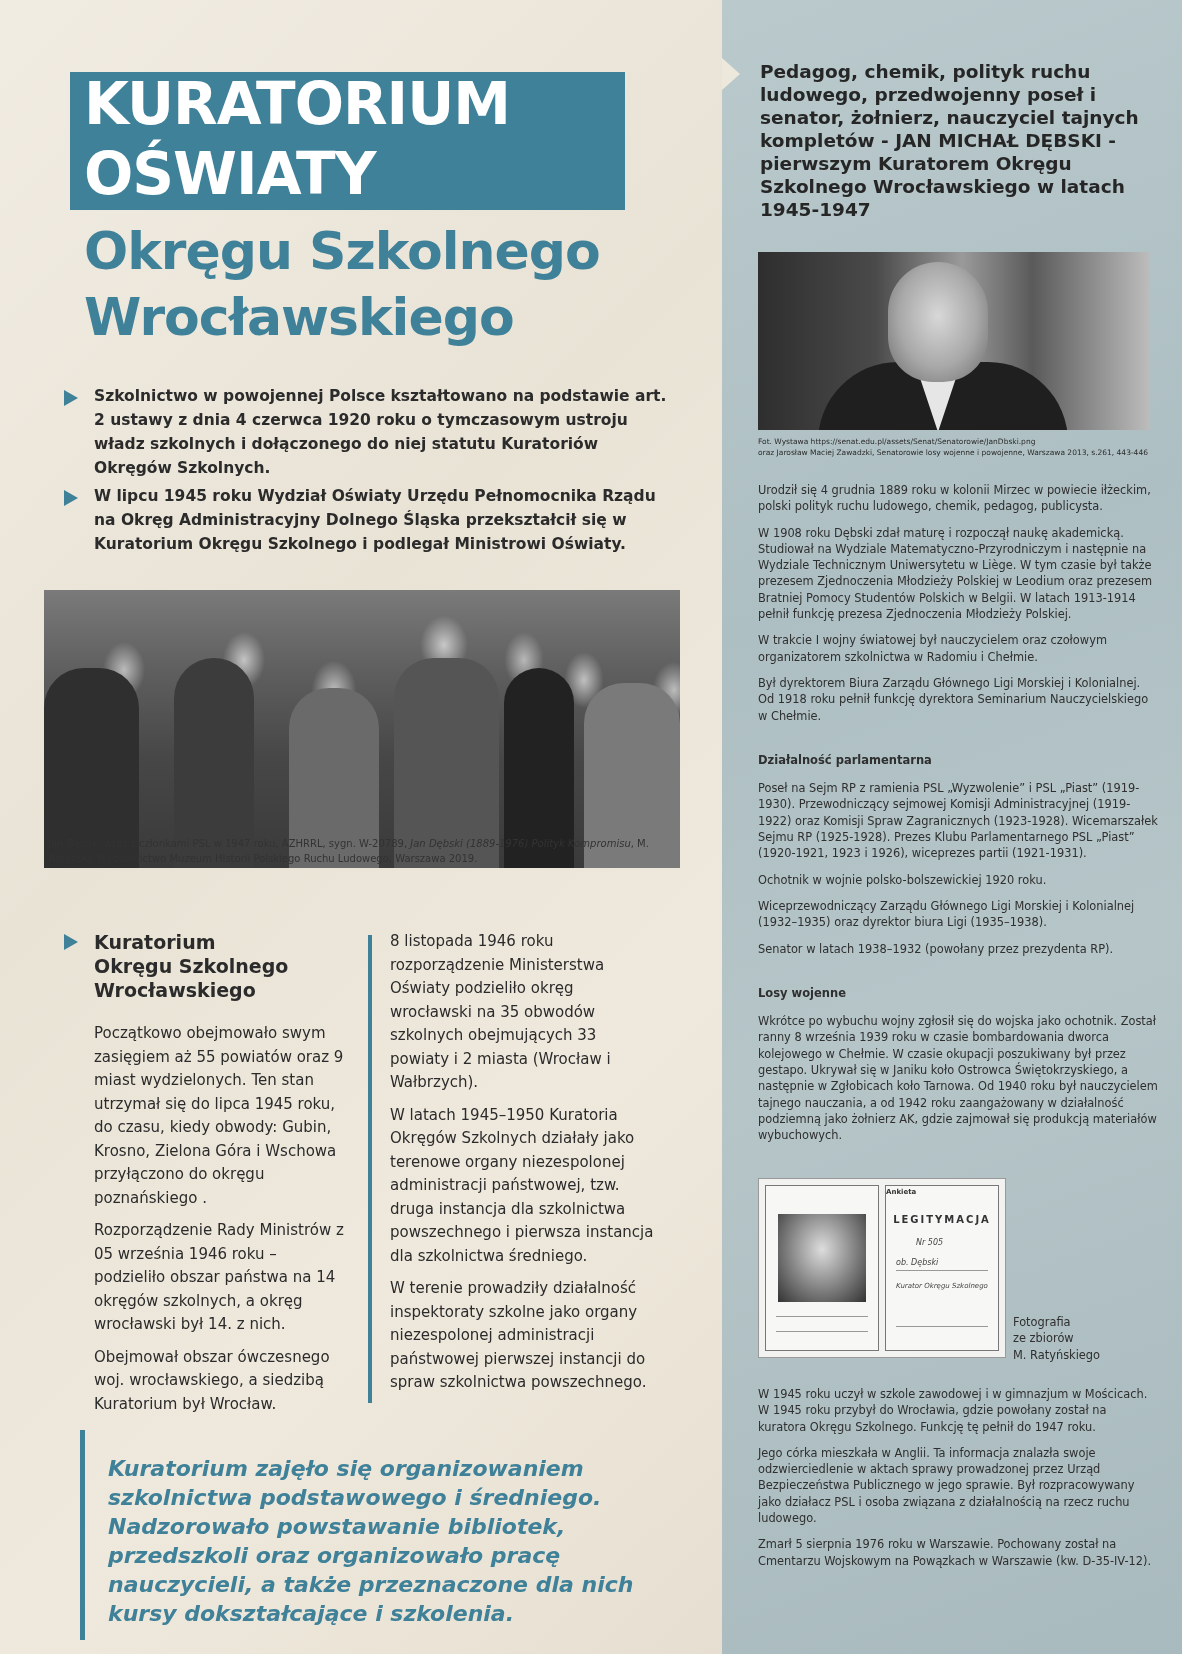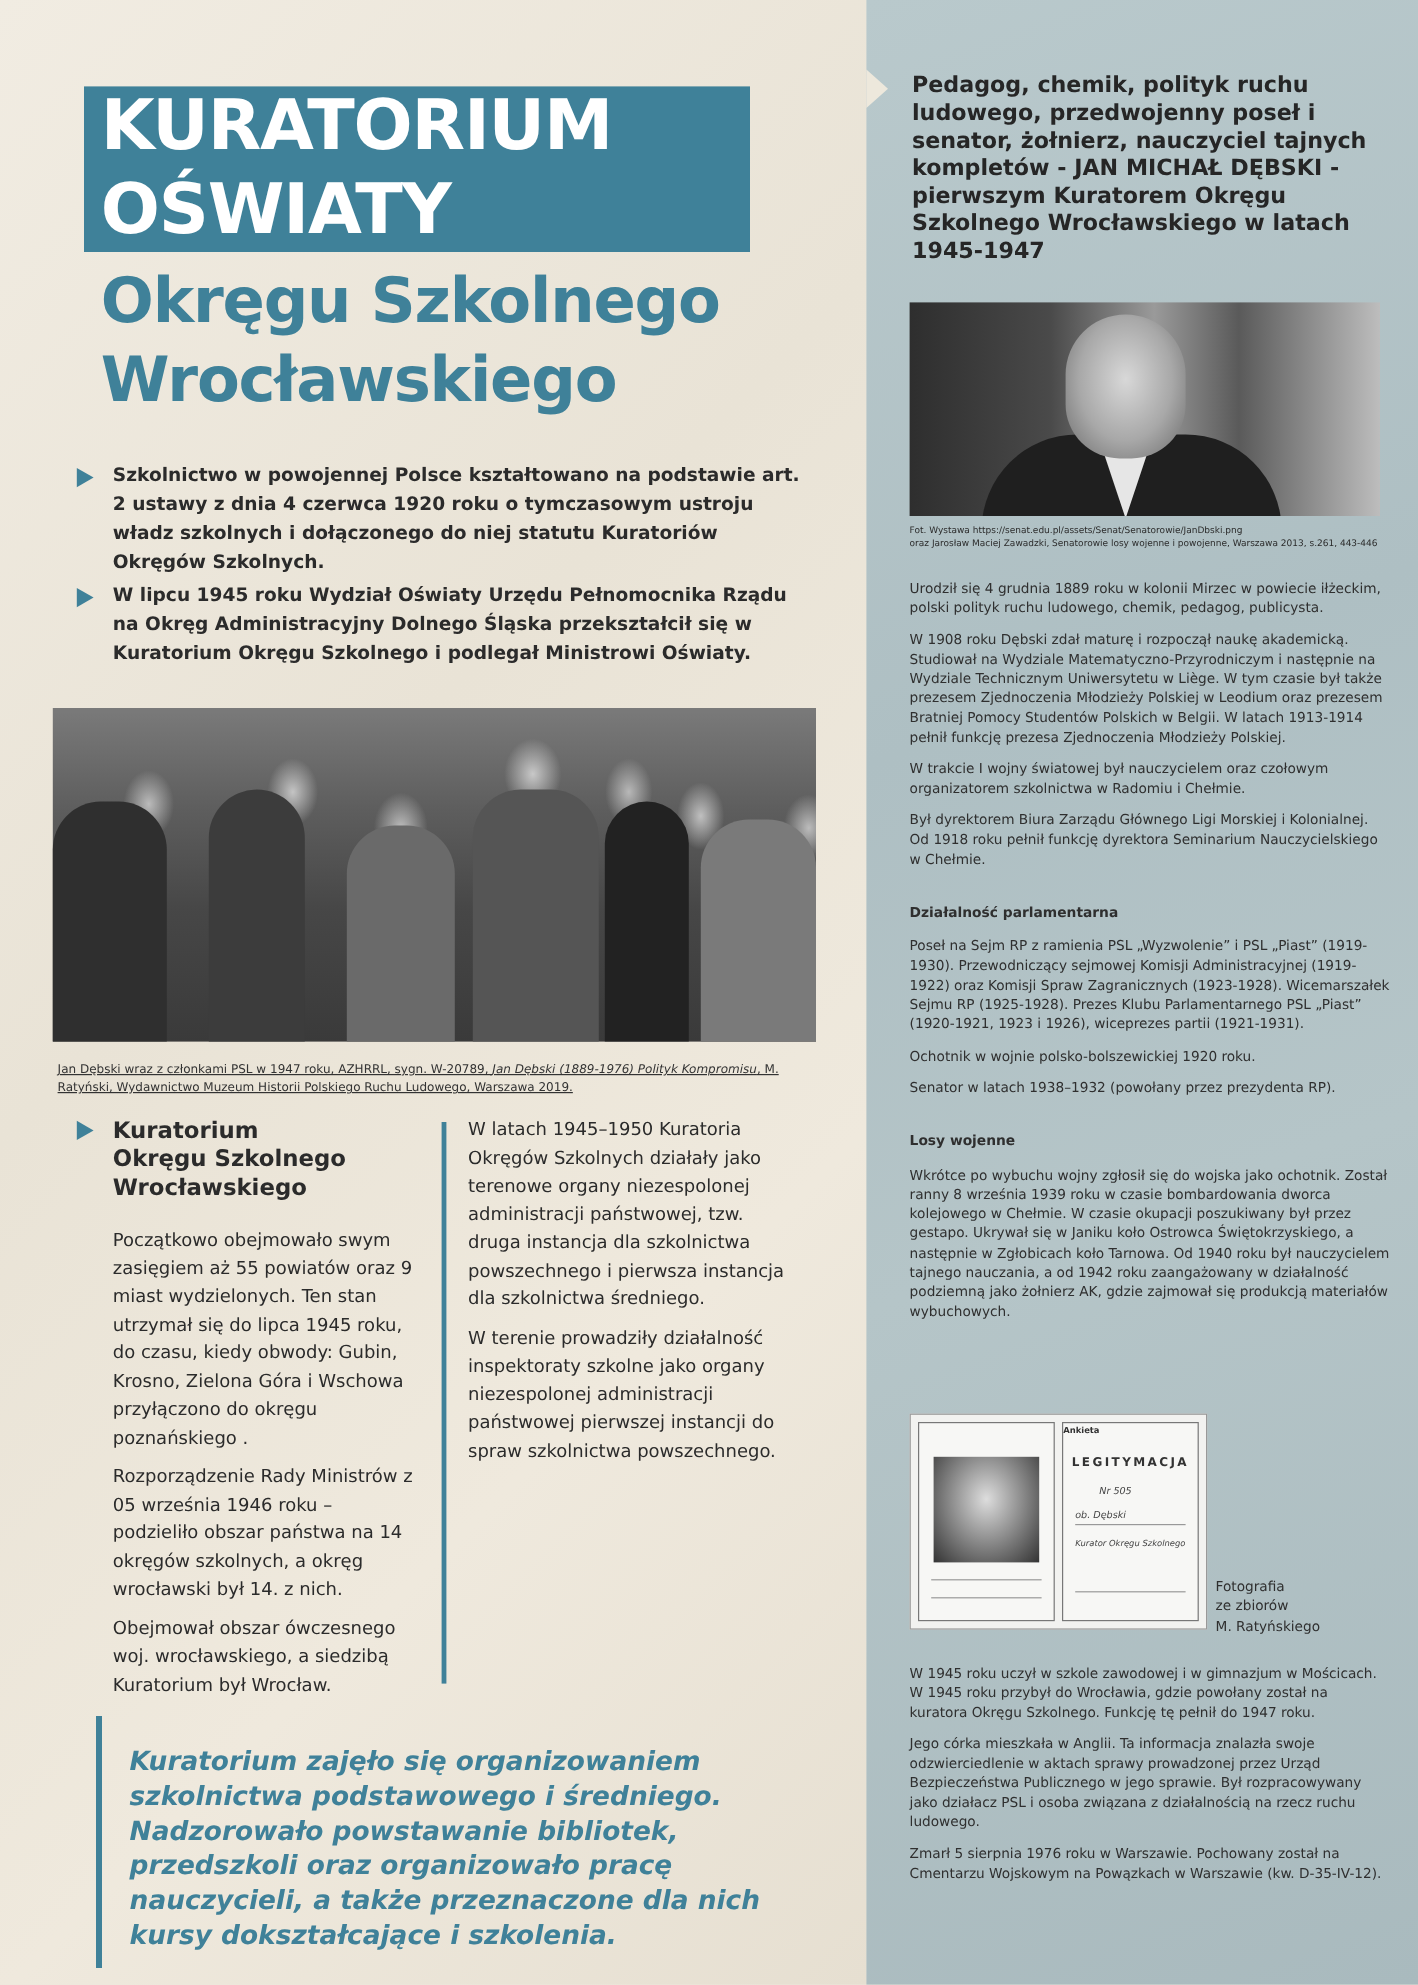--- a/index.html
+++ b/index.html
@@ -44,22 +44,22 @@
       radial-gradient(ellipse 30px 40px at 80px 80px, #bbb 0%, transparent 70%),
       radial-gradient(ellipse 30px 40px at 200px 70px, #c4c4c4 0%, transparent 70%),
       radial-gradient(ellipse 32px 42px at 290px 100px, #bdbdbd 0%, transparent 70%),
       radial-gradient(ellipse 34px 42px at 400px 55px, #c8c8c8 0%, transparent 70%),
       radial-gradient(ellipse 28px 40px at 480px 70px, #b8b8b8 0%, transparent 70%),
       radial-gradient(ellipse 28px 40px at 540px 90px, #c0c0c0 0%, transparent 70%),
       radial-gradient(ellipse 30px 40px at 630px 100px, #bcbcbc 0%, transparent 70%),
       linear-gradient(180deg,#7a7a7a 0%,#5e5e5e 30%,#474747 60%,#3a3a3a 100%);
     filter:grayscale(1); }
   .group-photo .figure { position:absolute; bottom:0; background:#2f2f2f; border-radius:40px 40px 0 0; }
-  .photo-caption { position:absolute; left:48px; top:884px; width:640px; font-size:10px;
-    line-height:15px; color:#333;text-decoration:underline; }
+  .photo-caption { position:absolute; left:48px; top:836px; width:640px; font-size:10px;
+    line-height:15px; color:#333; }
   .photo-caption i { font-style:italic; }
 
   
   .section-head { position:absolute; left:64px; top:930px; }
   .section-head .tri { position:absolute; left:0; top:4px; width:0; height:0;
     border-top:8px solid transparent; border-bottom:8px solid transparent; border-left:14px solid #3f8199; }
   .section-head h2 { margin:0 0 0 30px; font-size:19px; line-height:24px; font-weight:bold; color:#2b2b2b; }
 
   .col { position:absolute; font-size:15px; line-height:23.5px; color:#2b2b2b; }
   .col p { margin:0 0 9px 0; }
@@ -141,20 +141,21 @@
     <span>Wrocławskiego</span>
   </h2>
 </div>
 <div class="col col-left">
   <p>Początkowo obejmowało swym zasięgiem aż 55 powiatów oraz 9 miast wydzielonych.  Ten stan utrzymał się do lipca 1945 roku, do czasu, kiedy obwody: Gubin, Krosno, Zielona Góra i Wschowa przyłączono do okręgu poznańskiego .</p>
   <p>Rozporządzenie Rady Ministrów z 05 września 1946 roku – podzieliło obszar państwa na 14 okręgów szkolnych, a okręg wrocławski był 14. z nich.</p>
   <p>Obejmował obszar ówczesnego woj. wrocławskiego, a siedzibą Kuratorium był Wrocław.</p>
 </div>
 <div class="col-divider"></div>
 <div class="col col-right">
+  <p>8 listopada 1946 roku rozporządzenie Ministerstwa Oświaty podzieliło okręg wrocławski na 35 obwodów szkolnych obejmujących 33 powiaty i 2 miasta (Wrocław i Wałbrzych).</p>
   <p>W latach 1945–1950 Kuratoria Okręgów Szkolnych działały jako terenowe organy niezespolonej administracji państwowej, tzw. druga instancja dla szkolnictwa powszechnego i pierwsza instancja dla szkolnictwa średniego.</p>
   <p>W terenie prowadziły działalność inspektoraty szkolne jako organy niezespolonej administracji państwowej pierwszej instancji do spraw szkolnictwa powszechnego.</p>
 </div>
 
 <div class="quote-bar"></div>
 <div class="quote">Kuratorium zajęło się organizowaniem szkolnictwa podstawowego i średniego. Nadzorowało powstawanie bibliotek, przedszkoli oraz organizowało pracę nauczycieli, a także przeznaczone dla nich kursy dokształcające i szkolenia.</div>
 
 <div class="r-head">Pedagog, chemik, polityk ruchu ludowego, przedwojenny poseł i senator, żołnierz, nauczyciel tajnych kompletów - JAN MICHAŁ DĘBSKI - pierwszym Kuratorem Okręgu Szkolnego Wrocławskiego w latach 1945-1947</div>
 <div class="portrait">
   <div class="coat"></div>
@@ -167,20 +168,21 @@
 </div>
 
 <div class="r-body part1">
   <p>Urodził się 4 grudnia 1889 roku w kolonii Mirzec w powiecie iłżeckim, polski polityk ruchu ludowego, chemik, pedagog, publicysta.</p>
   <p>W 1908 roku Dębski zdał maturę i rozpoczął naukę akademicką. Studiował na Wydziale Matematyczno-Przyrodniczym i następnie na Wydziale Technicznym Uniwersytetu w Liège. W tym czasie był także prezesem Zjednoczenia Młodzieży Polskiej w Leodium oraz prezesem Bratniej Pomocy Studentów Polskich w Belgii. W latach 1913-1914 pełnił funkcję prezesa Zjednoczenia Młodzieży Polskiej.</p>
   <p>W trakcie I wojny światowej był nauczycielem oraz czołowym organizatorem szkolnictwa w Radomiu i Chełmie.</p>
   <p>Był dyrektorem Biura Zarządu Głównego Ligi Morskiej i Kolonialnej. Od 1918 roku pełnił funkcję dyrektora Seminarium Nauczycielskiego w Chełmie.</p>
   <h3 style="margin-top:28px;">Działalność parlamentarna</h3>
   <p>Poseł na Sejm RP z ramienia PSL „Wyzwolenie” i PSL „Piast” (1919-1930). Przewodniczący sejmowej Komisji Administracyjnej (1919-1922) oraz Komisji Spraw Zagranicznych (1923-1928). Wicemarszałek Sejmu RP (1925-1928). Prezes Klubu Parlamentarnego PSL „Piast” (1920-1921, 1923 i 1926), wiceprezes partii (1921-1931).</p>
   <p>Ochotnik w wojnie polsko-bolszewickiej 1920 roku.</p>
+  <p>Wiceprzewodniczący Zarządu Głównego Ligi Morskiej i Kolonialnej (1932–1935) oraz dyrektor biura Ligi (1935–1938).</p>
   <p>Senator w latach 1938–1932 (powołany przez prezydenta RP).</p>
   <h3 style="margin-top:28px;">Losy wojenne</h3>
   <p>Wkrótce po wybuchu wojny zgłosił się do wojska jako ochotnik. Został ranny 8 września 1939 roku w czasie bombardowania dworca kolejowego w Chełmie. W czasie okupacji poszukiwany był przez gestapo. Ukrywał się w Janiku koło Ostrowca Świętokrzyskiego, a następnie w Zgłobicach koło Tarnowa. Od 1940 roku był nauczycielem tajnego nauczania, a od 1942 roku zaangażowany w działalność podziemną jako żołnierz AK, gdzie zajmował się produkcją materiałów wybuchowych.</p>
 </div>
 
 <div class="id-card">
   <div class="page pg-l">
     <div class="mini-photo"></div>
     <div class="line" style="top:130px;"></div>
     <div class="line" style="top:145px;"></div>

